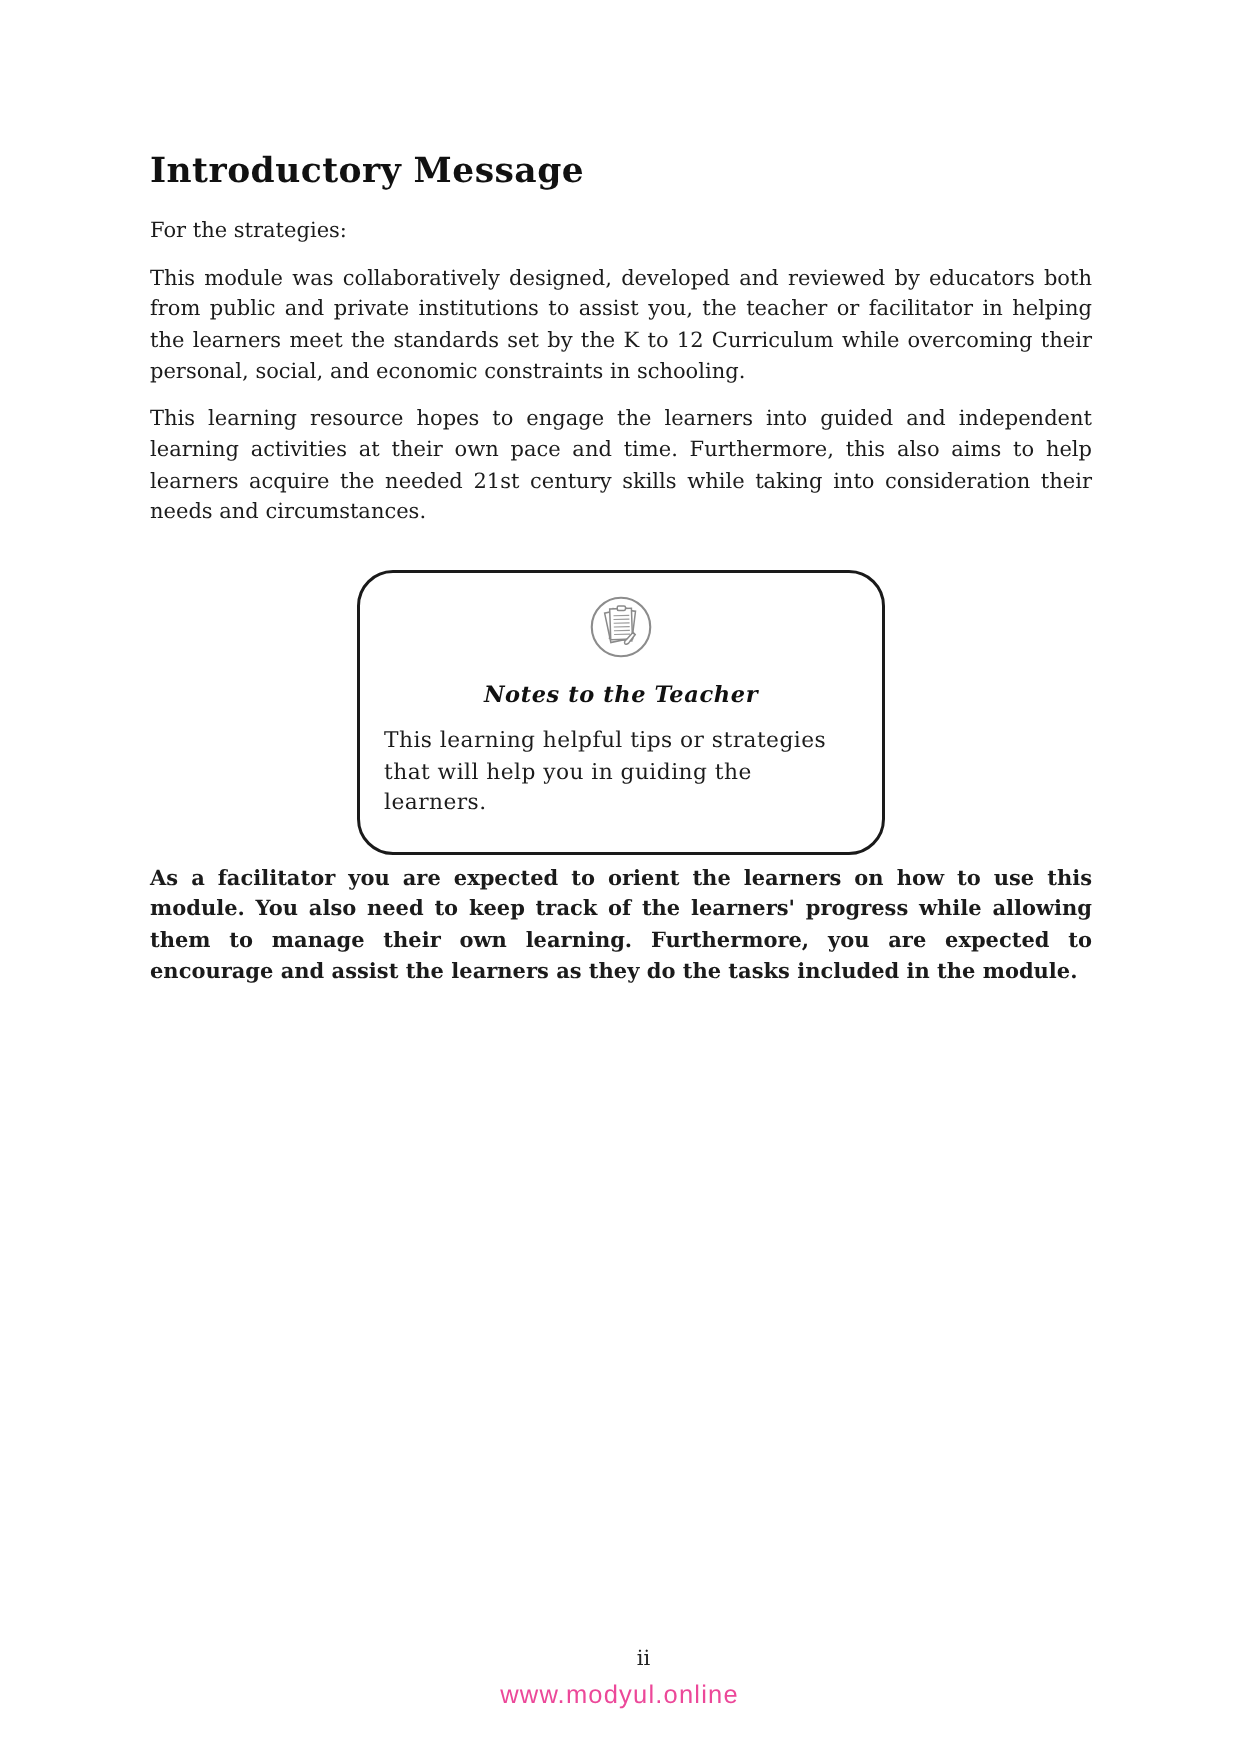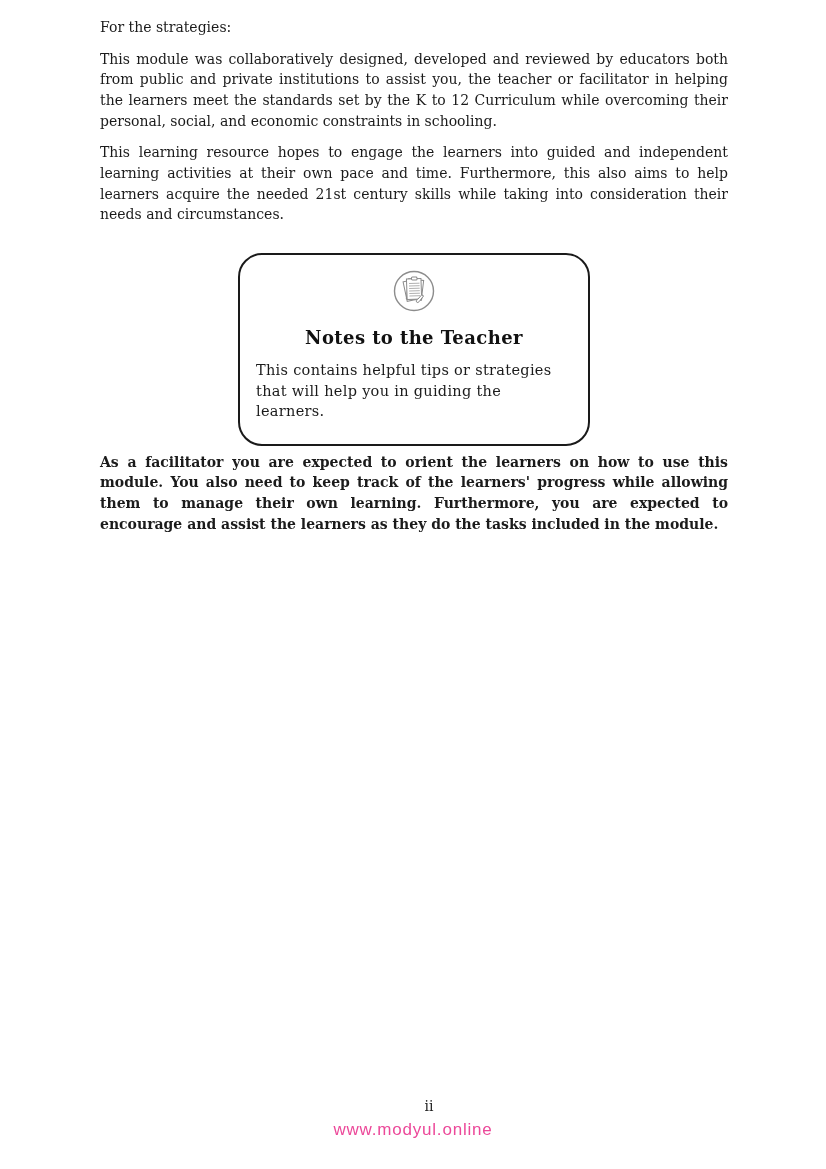--- a/index.html
+++ b/index.html
@@ -48,21 +48,22 @@
     background: #ffffff;
   }
   .icon-wrap {
     text-align: center;
     margin-top: 2px;
   }
   .notes-title {
     margin-top: 10px;
     text-align: center;
     font-weight: bold;
-    font-size: 18px;
+    font-style: italic;
+    font-size: 15px;
     letter-spacing: 0.4px;
     color: #111111;
   }
   .notes-body {
     margin-top: 12px;
     font-size: 14.5px;
     line-height: 20.5px;
     letter-spacing: 0.3px;
     text-align: left;
   }
@@ -88,20 +89,21 @@
     letter-spacing: 0.8px;
     color: #ec4899;
   }
 </style>
 </head>
 <body>
 
 <div class="page">
   <div class="content">
 
+    <h1 class="doc-title">Introductory Message</h1>
 
     <p class="salutation">For the strategies:</p>
 
 
     <p class="para">This module was collaboratively designed, developed and reviewed by educators both from public and private institutions to assist you, the teacher or facilitator in helping the learners meet the standards set by the K to 12 Curriculum while overcoming their personal, social, and economic constraints in schooling.</p>
 
     <p class="para">This learning resource hopes to engage the learners into guided and independent learning activities at their own pace and time. Furthermore, this also aims to help learners acquire the needed 21st century skills while taking into consideration their needs and circumstances.</p>
 
 
     <div class="notes-box">
@@ -120,21 +122,21 @@
             <line x1="17.1" y1="19.5" x2="27.7" y2="19.2"></line>
             <line x1="17.2" y1="22" x2="27.8" y2="21.7"></line>
             <line x1="17.3" y1="24.5" x2="27.9" y2="24.2"></line>
             <line x1="17.4" y1="27" x2="28" y2="26.7"></line>
           </g>
           <path d="M26 30 L30 25.5 L31.5 27 L28 31.5 C27 33.5 25 34 24.5 33 C24 32 25 30.5 26 30 Z" fill="#ffffff" stroke="#8a8a8a" stroke-width="1"></path>
           <line x1="29.8" y1="25.8" x2="31.2" y2="27.2" stroke="#8a8a8a" stroke-width="0.8"></line>
         </svg>
       </div>
       <div class="notes-title">Notes to the Teacher</div>
-      <div class="notes-body">This contains helpful tips or strategies that will help you in guiding the learners.</div>
+      <div class="notes-body">This learning helpful tips or strategies that will help you in guiding the learners.</div>
     </div>
 
     <p class="para closing">As a facilitator you are expected to orient the learners on how to use this module. You also need to keep track of the learners' progress while allowing them to manage their own learning. Furthermore, you are expected to encourage and assist the learners as they do the tasks included in the module.</p>
 
   </div>
 
   <div class="footer-pagenum">ii</div>
   <div class="footer-watermark">www.modyul.online</div>
 </div>
 

